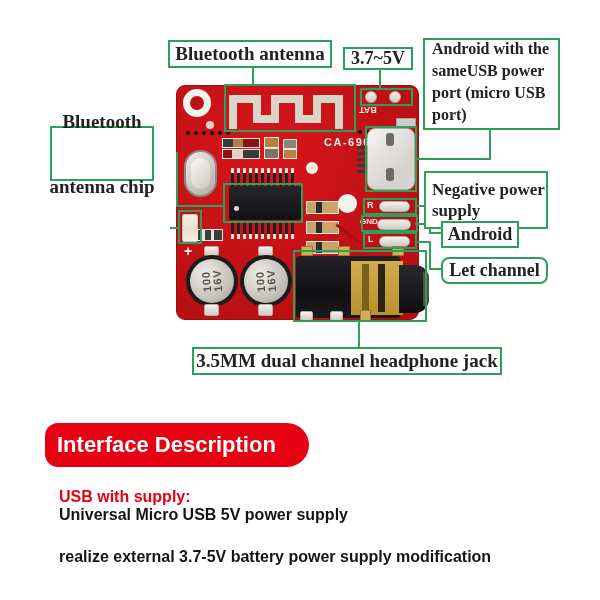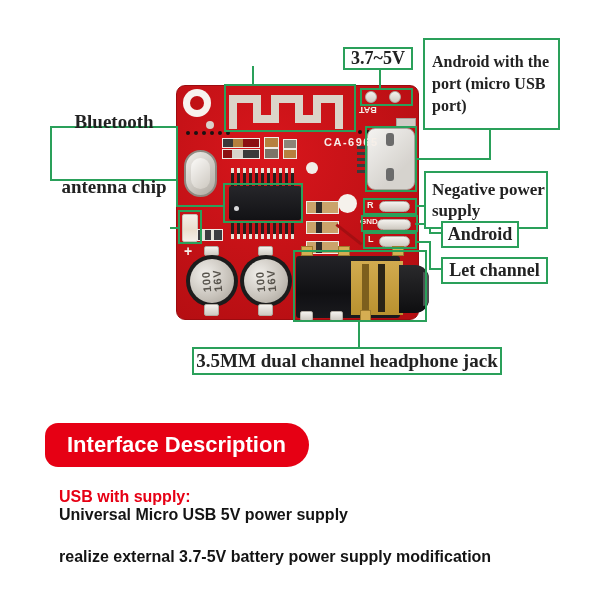--- a/index.html
+++ b/index.html
@@ -23,21 +23,21 @@
   
   .part{position:absolute;box-sizing:border-box;}
   #board{position:absolute;left:176px;top:85px;width:241px;height:233px;border-radius:9px;
          background:radial-gradient(circle at 38% 30%, #d8161c, #b50e12 85%);
          border:1px solid #9c0c10;z-index:1;}
   .dot{position:absolute;border-radius:50%;background:#1a1212;z-index:2;}
   .silver{background:linear-gradient(180deg,#f4f2ee,#cfcac2);border:1px solid #b2ada4;border-radius:2px;z-index:2;}
   .silk{position:absolute;color:#f6efe9;font-weight:bold;z-index:3;font-family:"Liberation Sans",sans-serif;}
   .banner{position:absolute;left:45px;top:423px;width:264px;height:44px;background:var(--red);
           border-radius:13px 22px 22px 13px;color:#fff;font-weight:bold;font-size:22px;
-          line-height:44px;padding-left:22px;box-sizing:border-box;z-index:2;}
+          line-height:44px;padding-left:12px;box-sizing:border-box;z-index:2;}
   .infoblock{position:absolute;left:59px;font-size:16px;font-weight:bold;line-height:18px;z-index:2;}
   .infoblock .hd{color:var(--red);}
   .infoblock .bd{color:#141414;}
 </style>
 </head>
 <body>
 
 <div id="stage">
 
   <div id="board"></div>
@@ -184,47 +184,51 @@
   <div class="gline" style="left:170px;top:227px;width:10px;height:2px;"></div>
   <div class="gline" style="left:415px;top:205px;width:11px;height:2px;"></div>
   <div class="gline" style="left:415px;top:223px;width:16px;height:2px;"></div>
   <div class="gline" style="left:429px;top:223px;width:2px;height:11px;"></div>
   <div class="gline" style="left:429px;top:232px;width:14px;height:2px;"></div>
   <div class="gline" style="left:415px;top:241px;width:16px;height:2px;"></div>
   <div class="gline" style="left:429px;top:241px;width:2px;height:29px;"></div>
   <div class="gline" style="left:429px;top:268px;width:14px;height:2px;"></div>
   <div class="gline" style="left:358px;top:321px;width:2px;height:27px;"></div>
 
+  <div class="lbl" style="left:168px;top:40px;width:164px;height:28px;font-size:19px;">
+    <span class="ln">Bluetooth antenna</span>
+  </div>
 
   <div class="lbl" style="left:343px;top:47px;width:70px;height:23px;font-size:18px;">
     <span class="ln">3.7~5V</span>
   </div>
 
-  <div class="lbl multiline" style="left:423px;top:38px;width:137px;height:92px;font-size:16px;line-height:22px;padding:2px 7px;">
+  <div class="lbl multiline" style="left:423px;top:38px;width:137px;height:92px;font-size:16px;line-height:22px;padding:2px 7px;justify-content:flex-end;">
     <span class="ln">Android with the</span>
+    <span class="ln">sameUSB power</span>
     <span class="ln">port (micro USB</span>
     <span class="ln">port)</span>
   </div>
 
-  <div class="lbl multiline" style="left:50px;top:126px;width:128px;height:55px;font-size:19px;line-height:25px;align-items:center;gap:40px;">
+  <div class="lbl multiline" style="left:50px;top:126px;width:104px;height:55px;font-size:19px;line-height:25px;align-items:center;gap:40px;">
     <span class="ln">Bluetooth</span>
     <span class="ln">antenna chip</span>
   </div>
 
 
   <div class="lbl multiline" style="left:424px;top:171px;width:124px;height:58px;font-size:17px;line-height:21px;padding:2px 6px;">
     <span class="ln">Negative power</span>
     <span class="ln">supply</span>
   </div>
 
   <div class="lbl" style="left:441px;top:221px;width:78px;height:27px;font-size:18px;">
     <span class="ln">Android</span>
   </div>
 
-  <div class="lbl" style="left:441px;top:257px;width:107px;height:27px;font-size:18px;">
+  <div class="lbl" style="left:441px;top:257px;width:107px;height:27px;font-size:18px;border-radius:8px;">
     <span class="ln">Let channel</span>
   </div>
 
   <div class="lbl" style="left:192px;top:347px;width:310px;height:28px;font-size:19px;">
     <span class="ln">3.5MM dual channel headphone jack</span>
   </div>
 
   <div class="banner">Interface Description</div>
 
   <div class="infoblock" style="top:488px;">

